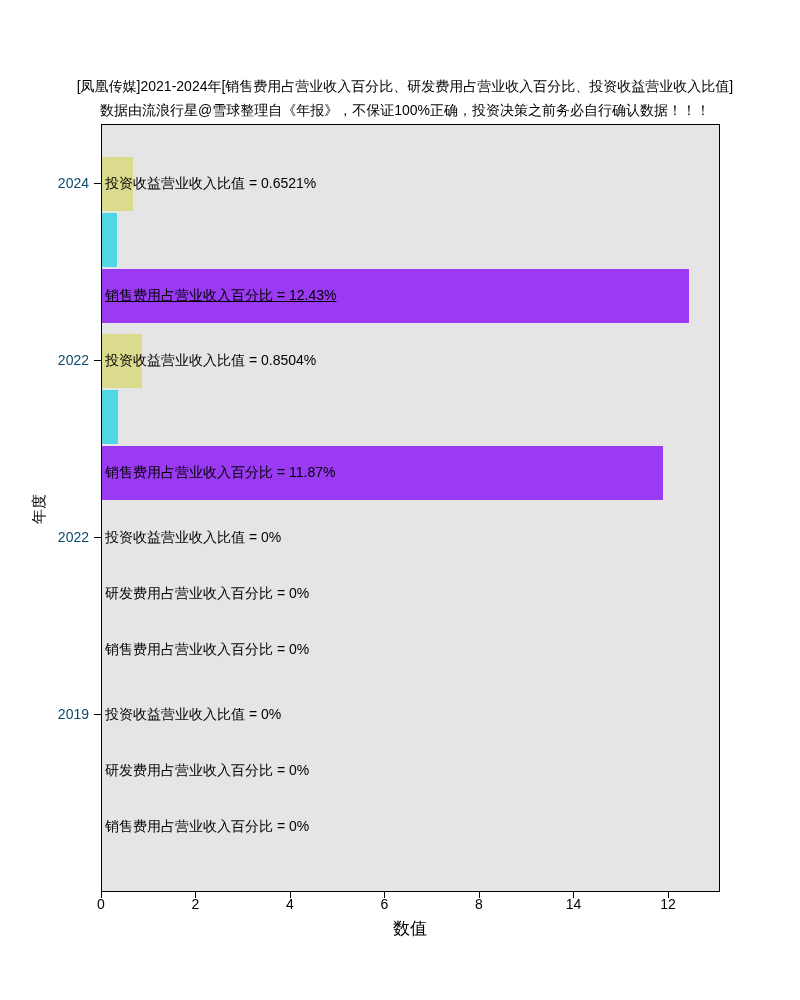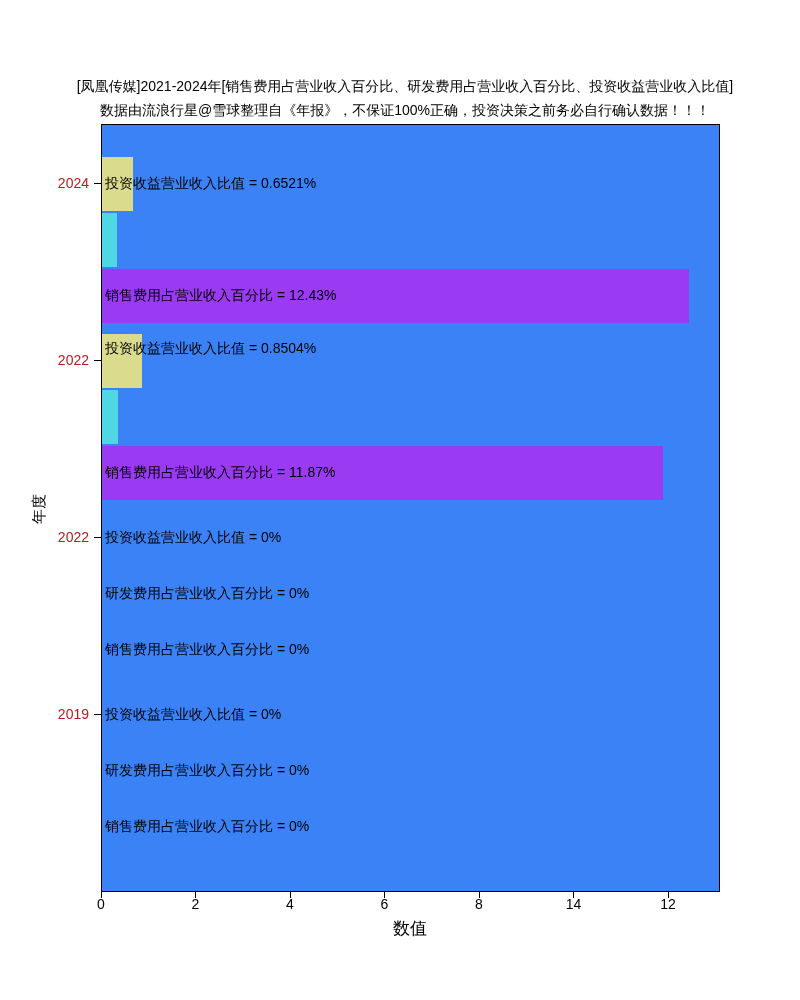--- a/index.html
+++ b/index.html
@@ -9,31 +9,31 @@
     overflow:hidden;
   }
   .title-line{
     position:absolute;left:10px;width:790px;text-align:center;
     font-size:14px;line-height:20px;white-space:nowrap;color:#000;
   }
   #title-line1{top:76px;}
   #title-line2{top:100px;}
   #plot-area{
     position:absolute;left:101px;top:124px;width:617px;height:766px;
-    border:1px solid #000;box-sizing:content-box;background:#3b82f6;
+    border:1px solid #000;box-sizing:content-box;background:#e5e5e5;
   }
   .bar{position:absolute;left:0;height:54px;}
   .bar-label{
     position:absolute;left:3px;height:54px;display:flex;align-items:center;
     font-size:14px;white-space:nowrap;color:#000;
   }
   .ytick-mark{position:absolute;width:7px;height:1px;background:#000;}
   .ytick-label{
     position:absolute;width:60px;text-align:right;font-size:14px;
-    line-height:16px;color:#b91c1c;
+    line-height:16px;color:#0c4a6e;
   }
   .xtick-mark{position:absolute;width:1px;height:7px;background:#000;top:891px;}
   .xtick-label{
     position:absolute;width:40px;text-align:center;font-size:14px;
     line-height:16px;top:896px;color:#000;
   }
   #x-axis-label{
     position:absolute;left:101px;top:917px;width:618px;text-align:center;
     font-size:17px;color:#000;
   }
@@ -49,23 +49,23 @@
 
 <div id="figure">
   <div id="title-line1" class="title-line">[凤凰传媒]2021-2024年[销售费用占营业收入百分比、研发费用占营业收入百分比、投资收益营业收入比值]</div>
   <div id="title-line2" class="title-line">数据由流浪行星@雪球整理自《年报》，不保证100%正确，投资决策之前务必自行确认数据！！！</div>
 
   <div id="plot-area">
       <div class="bar" style="top: 32px; width: 30.8102px; background: rgb(219, 219, 141);"></div>
       <div class="bar-label" style="top: 32px;">投资收益营业收入比值 = 0.6521%</div>
       <div class="bar" style="top: 88px; width: 14.6515px; background: rgb(79, 216, 228);"></div>
       <div class="bar" style="top: 144px; width: 587.289px; background: rgb(154, 58, 242);"></div>
-      <div class="bar-label" style="top: 144px;">销售费用占营业收入百分比 = 12.43%</div>
+      <div class="bar-label" style="top: 144px; text-decoration: underline;">销售费用占营业收入百分比 = 12.43%</div>
       <div class="bar" style="top: 209px; width: 40.1794px; background: rgb(219, 219, 141);"></div>
-      <div class="bar-label" style="top: 197px;">投资收益营业收入比值 = 0.8504%</div>
+      <div class="bar-label" style="top: 209px;">投资收益营业收入比值 = 0.8504%</div>
       <div class="bar" style="top: 265px; width: 15.6768px; background: rgb(79, 216, 228);"></div>
       <div class="bar" style="top: 321px; width: 560.83px; background: rgb(154, 58, 242);"></div>
       <div class="bar-label" style="top: 321px;">销售费用占营业收入百分比 = 11.87%</div>
       <div class="bar-label" style="top: 386px;">投资收益营业收入比值 = 0%</div>
       <div class="bar-label" style="top: 442px;">研发费用占营业收入百分比 = 0%</div>
       <div class="bar-label" style="top: 498px;">销售费用占营业收入百分比 = 0%</div>
       <div class="bar-label" style="top: 563px;">投资收益营业收入比值 = 0%</div>
       <div class="bar-label" style="top: 619px;">研发费用占营业收入百分比 = 0%</div>
       <div class="bar-label" style="top: 675px;">销售费用占营业收入百分比 = 0%</div>
     </div>

